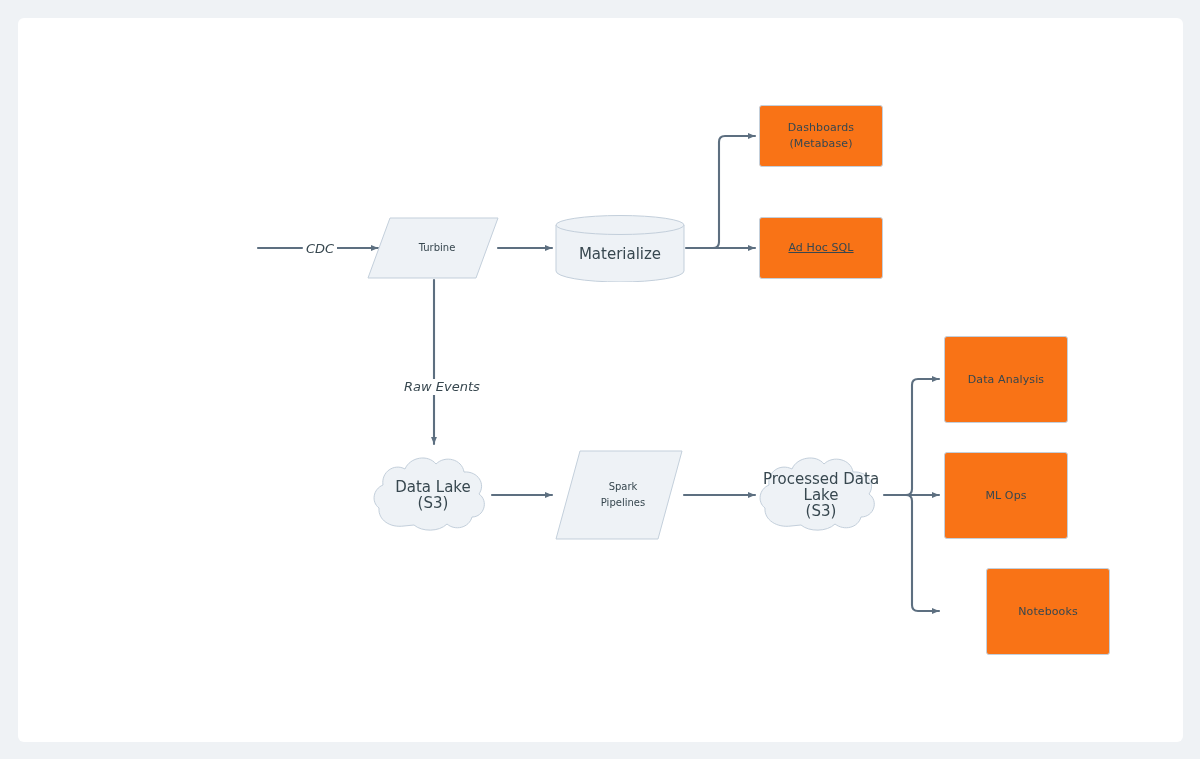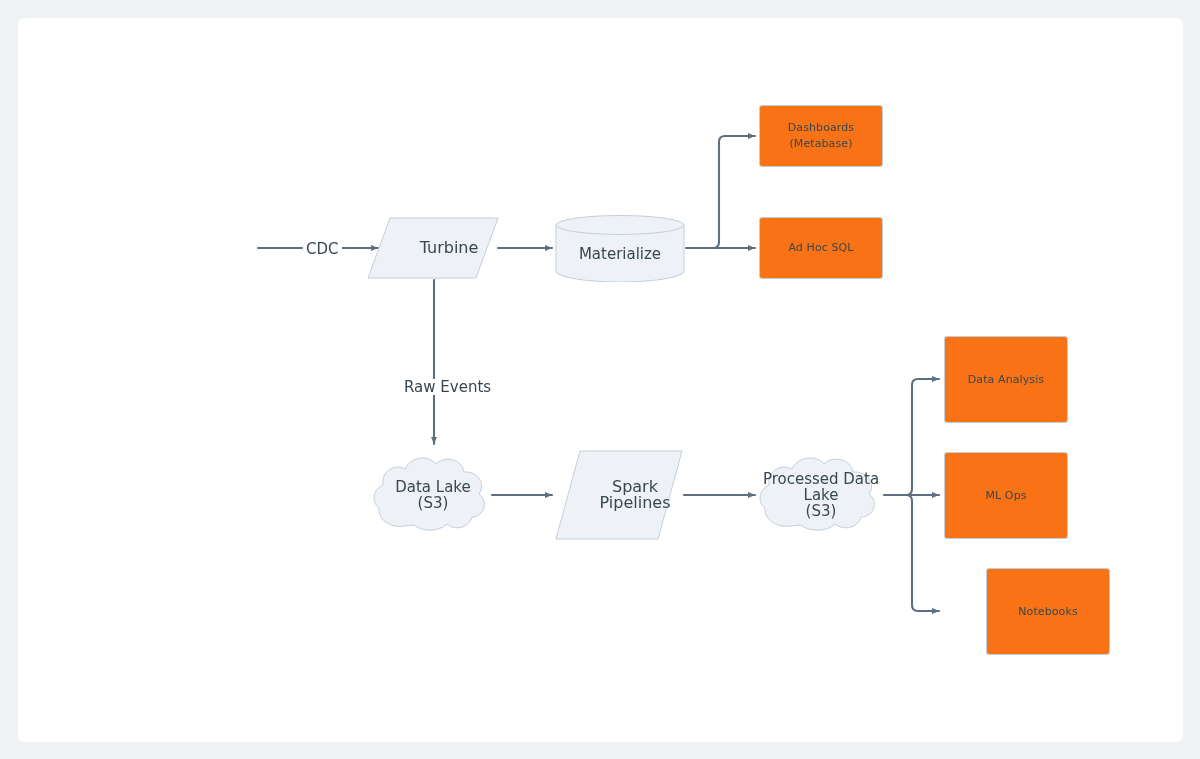--- a/index.html
+++ b/index.html
@@ -56,30 +56,30 @@
   }
   .para-shape {
     position: absolute;
     left: 0;
     top: 0;
     width: 100%;
     height: 100%;
   }
   .para-text {
     position: absolute;
-    left: 16px;
+    left: 4px;
     top: 0;
     width: 100%;
     height: 100%;
     display: flex;
     align-items: center;
     justify-content: center;
     text-align: center;
     color: #37474f;
-    font-size: 16px;
+    font-size: 10px;
     line-height: 16px;
     white-space: pre-line;
   }
   .cyl-wrap, .cloud-wrap {
     position: absolute;
   }
   .shape-svg {
     position: absolute;
     left: 0;
     top: 0;
@@ -95,26 +95,27 @@
     justify-content: center;
     text-align: center;
     color: #37474f;
     font-size: 15px;
     line-height: 16px;
     white-space: pre-line;
   }
   .edge-label {
     position: absolute;
     color: #37474f;
-    font-size: 15px;
+    font-size: 13px;
     line-height: 14px;
     background: #ffffff;
     padding: 1px 3px;
     white-space: nowrap;
     z-index: 4;
+    font-style: italic;
   }
   svg.edges {
     position: absolute;
     left: 0;
     top: 0;
     width: 1200px;
     height: 759px;
     overflow: visible;
   }
 </style>
@@ -168,21 +169,21 @@
       <ellipse cx="66" cy="11" rx="64" ry="9.5" fill="#eef2f6" stroke="#c3cfdb" stroke-width="1"></ellipse>
     </svg>
     <div class="shape-text" style="padding-top:6px;">Materialize</div>
   </div>
 
   <div class="node node-box" style="left:759px; top:105px; width:124px; height:62px;">
     <span class="node-label">Dashboards
 (Metabase)</span>
   </div>
 
-  <div class="node node-box" style="left:759px; top:217px; width:124px; height:62px;">
+  <div class="node node-box" style="left:759px; top:217px; width:124px; height:62px;text-decoration:underline;">
     <span class="node-label">Ad Hoc SQL</span>
   </div>
 
   <div class="cloud-wrap" style="left:370px; top:450px; width:126px; height:90px;">
     <svg class="shape-svg" width="126" height="90" viewBox="0 0 126 90">
       <path d="M34,76 C20,78 8,70 9,58 C1,52 3,39 13,35 C11,22 24,13 35,19
                C40,7 58,4 66,14 C75,5 92,9 94,22 C108,21 116,34 109,44
                C119,51 114,67 102,67 C99,78 85,81 77,74 C69,82 52,82 44,75 Z" fill="#eef2f6" stroke="#c3cfdb" stroke-width="1" stroke-linejoin="round"></path>
     </svg>
     <div class="shape-text">Data Lake

